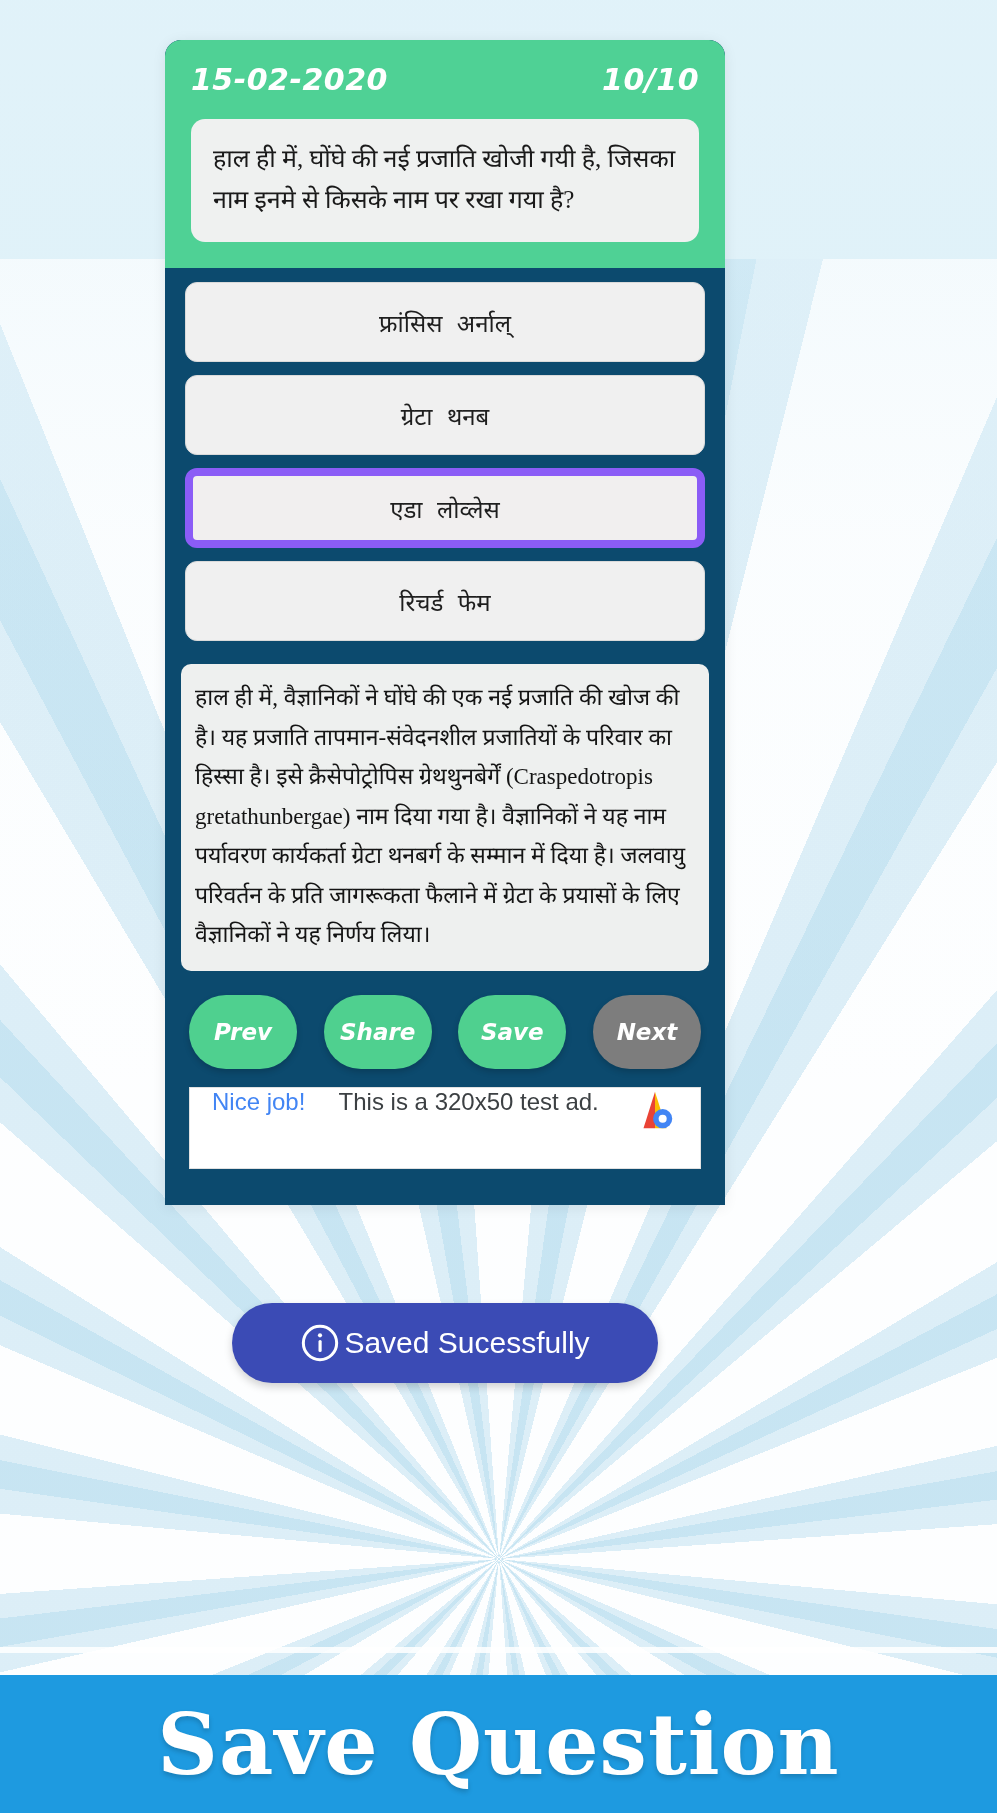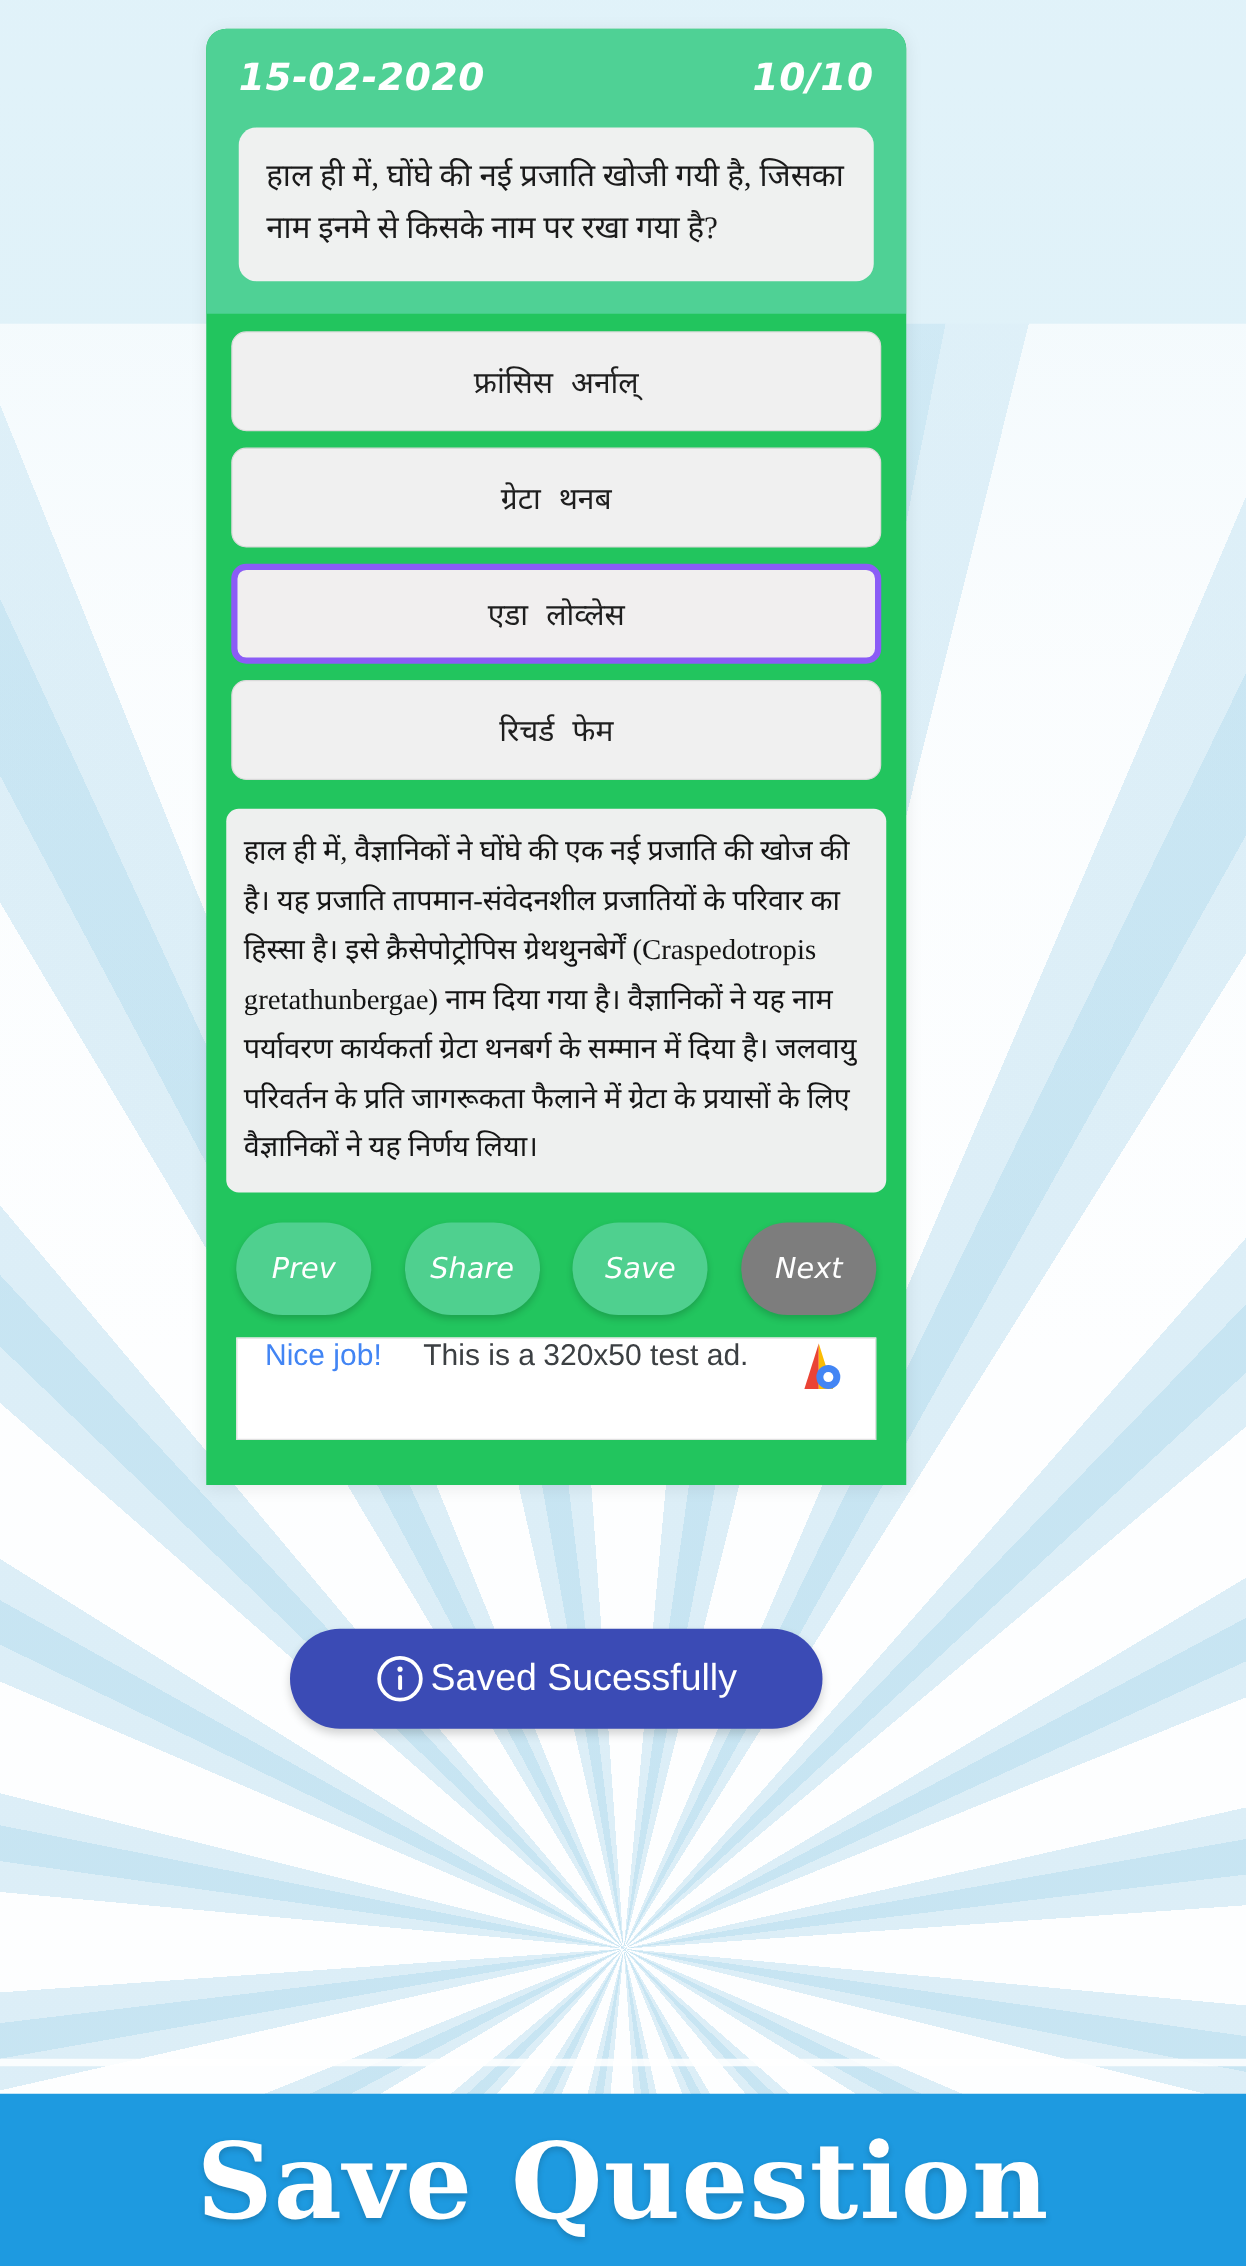--- a/index.html
+++ b/index.html
@@ -42,24 +42,24 @@
   #sunburst-fade {
     position: absolute;
     inset: 0;
     background: linear-gradient(to bottom, rgba(226,243,250,.55) 0%, rgba(226,243,250,.10) 30%, rgba(226,243,250,0) 60%);
   }
 
   
   #phone {
     position: absolute;
     left: 165px;
-    top: 23px;
+    top: 40px;
     width: 560px;
     height: 1165px;
-    background: #22c55e;
+    background: #0c4a6e;
     border-radius: 16px 16px 0 0;
     box-shadow: 0 2px 14px rgba(0,0,0,.08);
     overflow: hidden;
   }
 
   
   .q-header {
     background: #4fd195;
     padding: 22px 26px 26px 26px;
     border-radius: 16px 16px 0 0;
@@ -102,21 +102,21 @@
     justify-content: center;
     margin-bottom: 13px;
     cursor: pointer;
   }
   .option .opt-text {
     font-family: Liberation Mono, monospace;
     font-size: 24px;
     color: #1e1e1e;
   }
   .option.selected {
-    border: 5px solid #8b5cf6;
+    border: 8px solid #8b5cf6;
     background: #f1efef;
   }
 
   
   .explanation {
     margin: 4px 16px 0 16px;
     background: #eef0ef;
     border-radius: 10px;
     padding: 14px 14px 16px 14px;
   }
@@ -136,21 +136,21 @@
   }
   .pill {
     width: 108px;
     height: 74px;
     border-radius: 40px;
     display: flex;
     align-items: center;
     justify-content: center;
     color: #ffffff;
     font-size: 23px;
-    font-weight: normal;
+    font-weight: bold;
     font-style: italic;
     font-family: "DejaVu Sans", sans-serif;
     border: none;
     cursor: pointer;
     box-shadow: 0 3px 6px rgba(0,0,0,.18);
   }
   .pill.green { background: #4fd08f; }
   .pill.gray  { background: #7d7d7d; }
 
   

